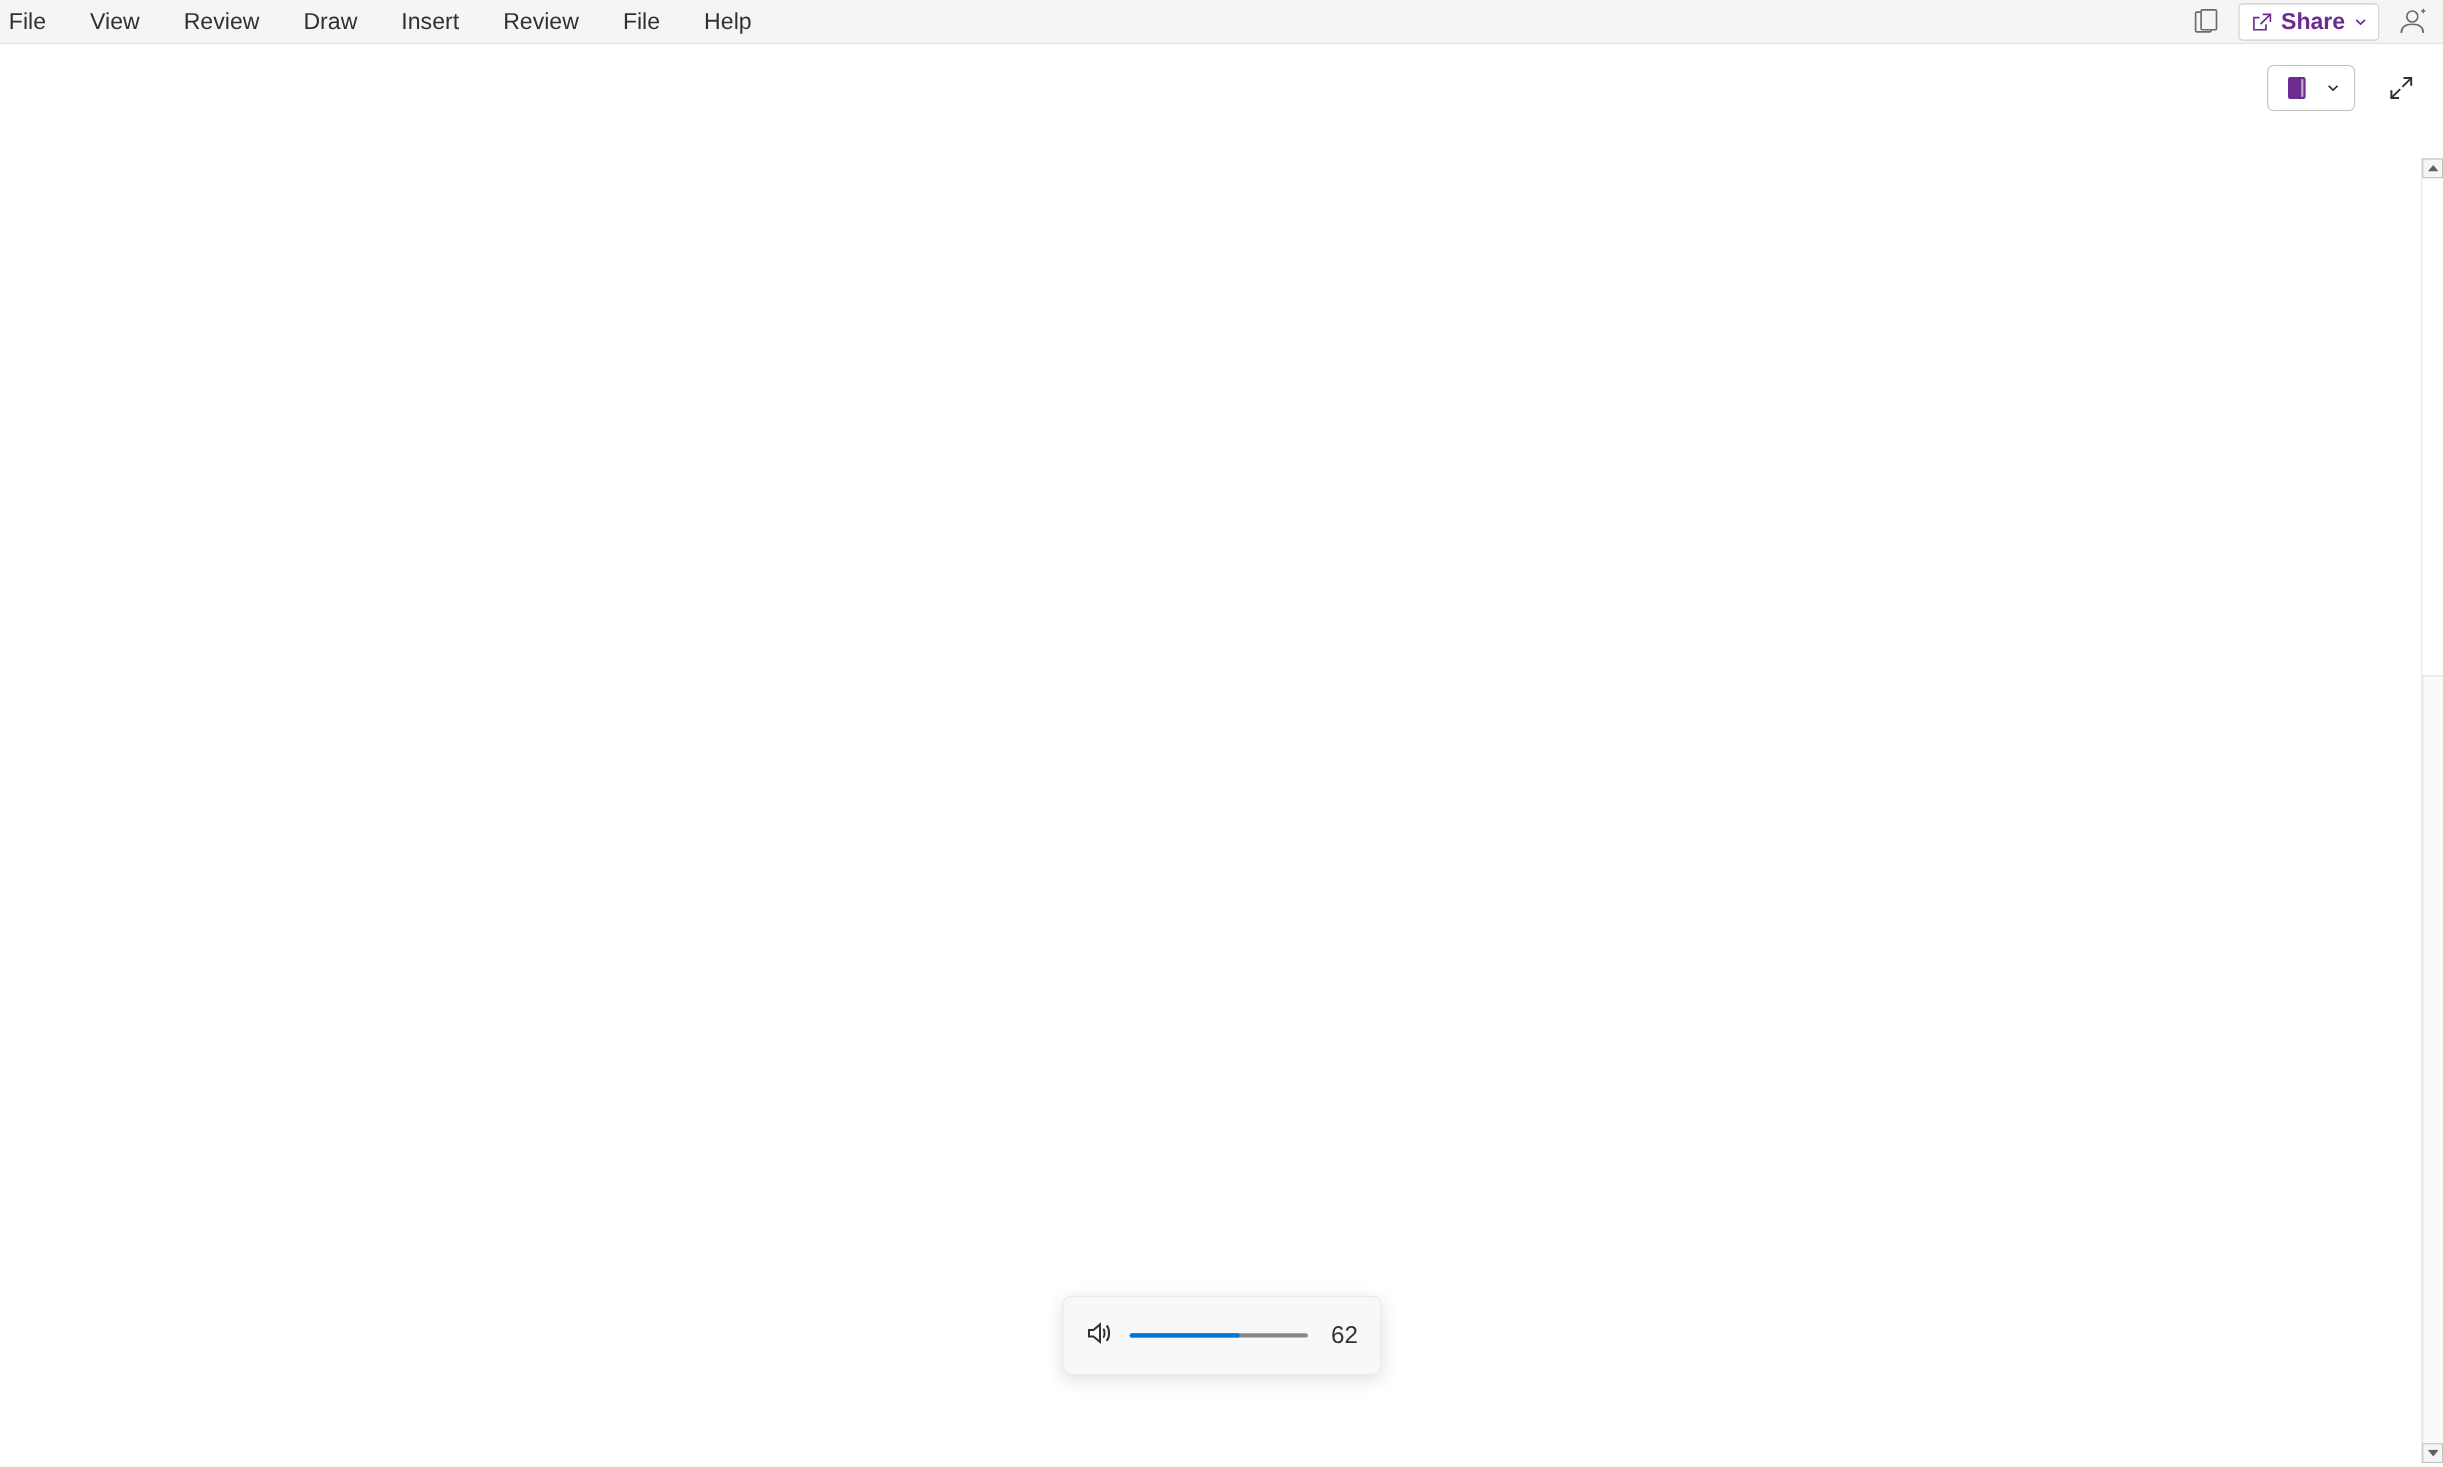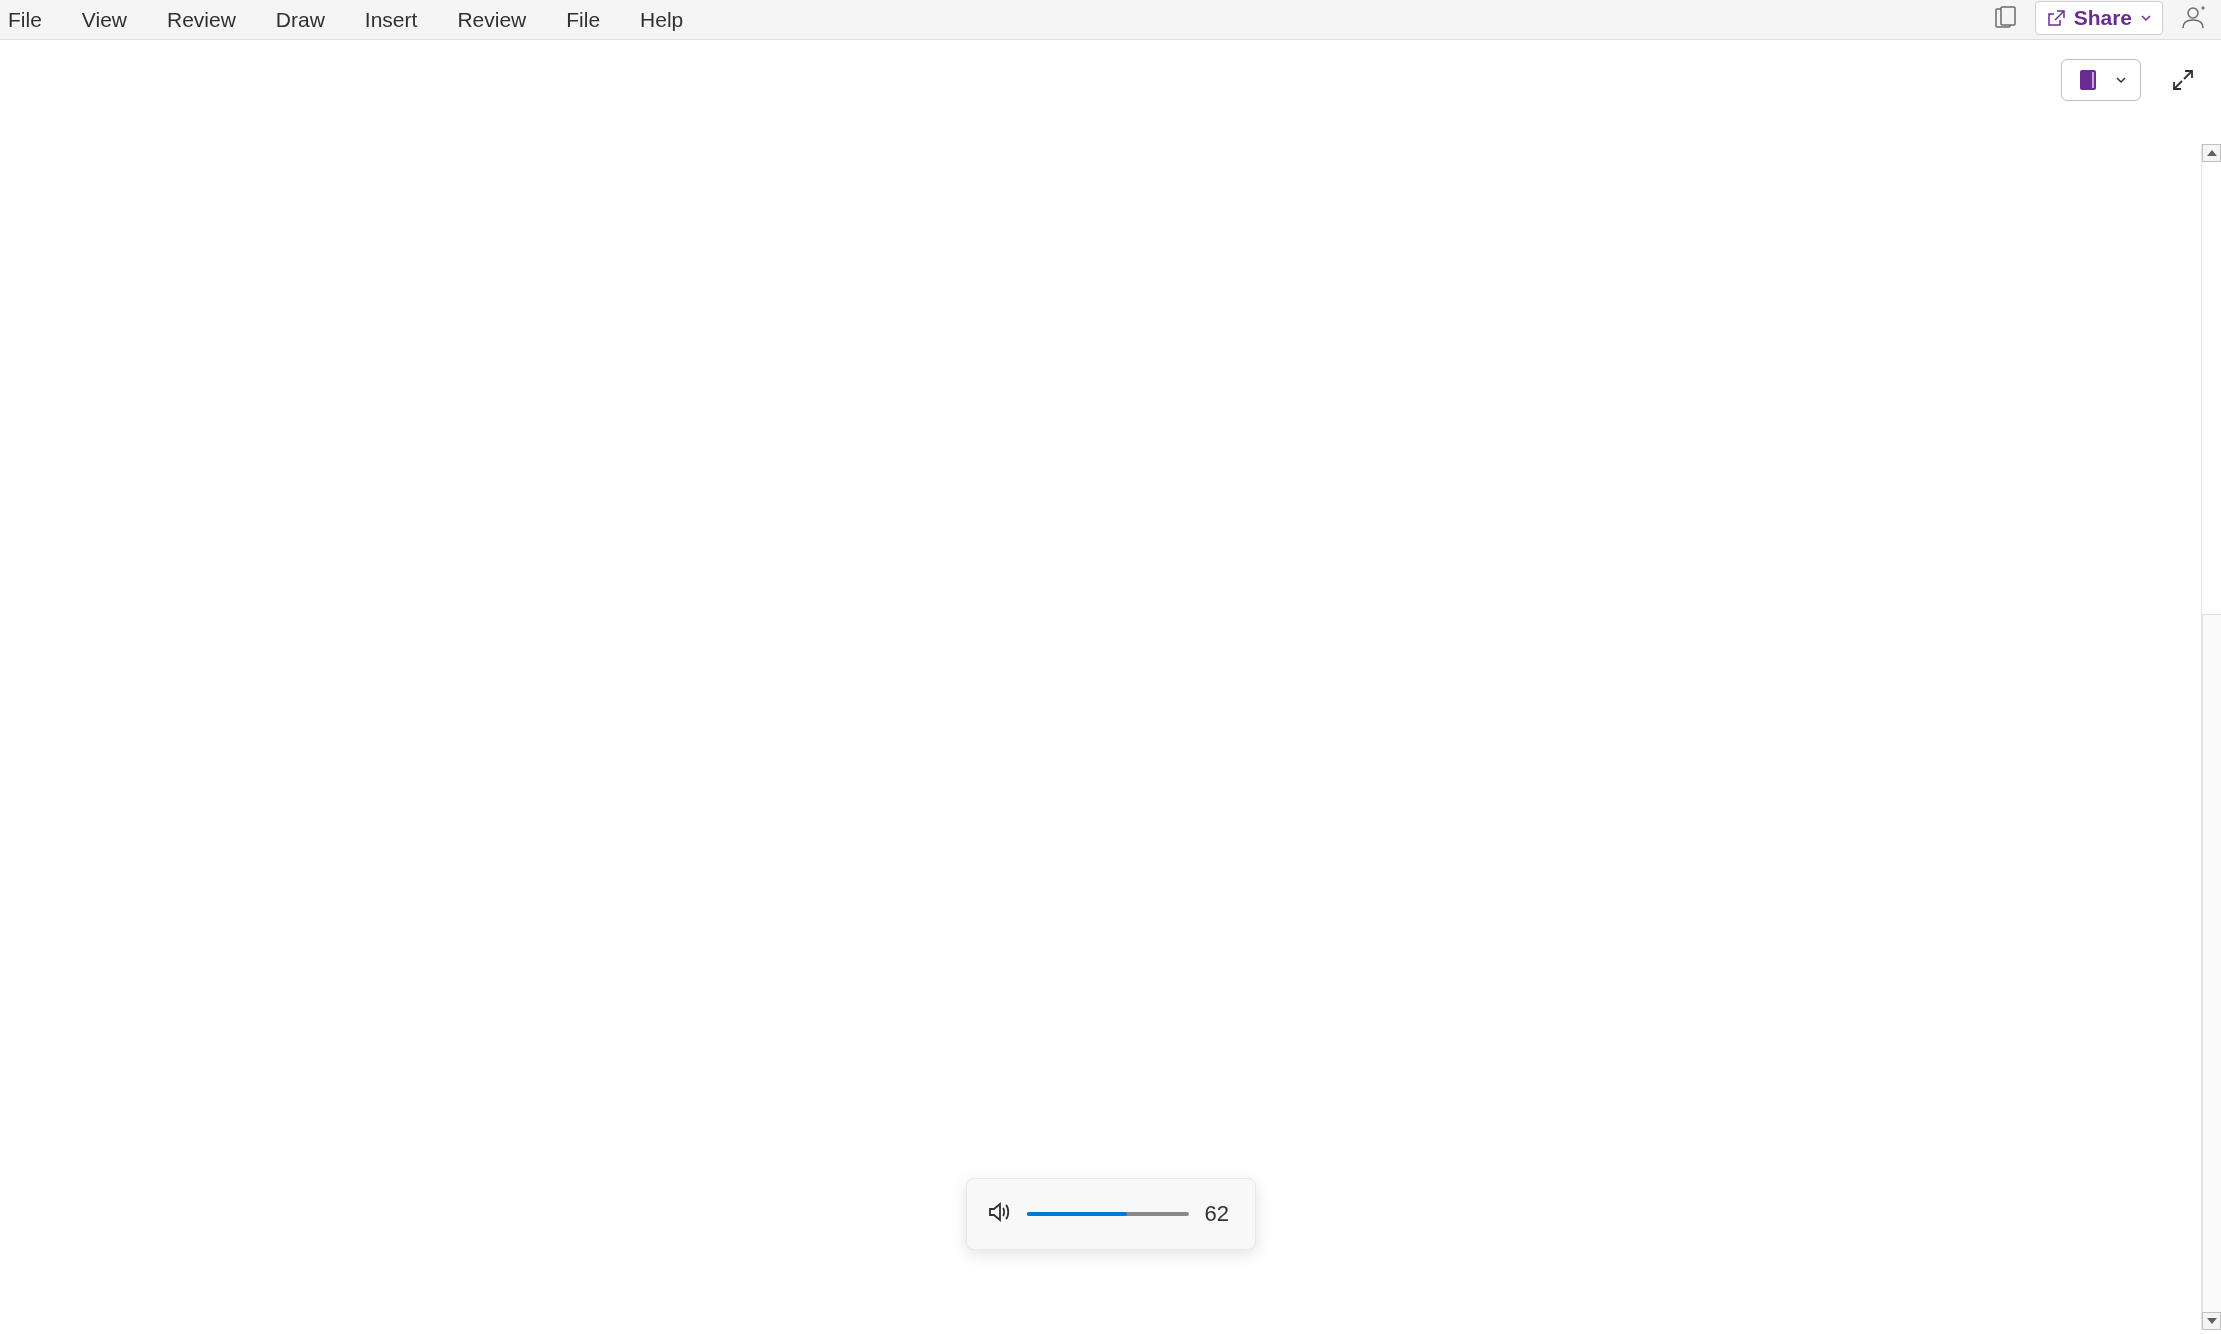--- a/index.html
+++ b/index.html
@@ -15,21 +15,21 @@
       background: #ffffff;
       position: relative;
       overflow: hidden;
     }
     
     .menu-bar {
       height: 40px;
       background: #f5f5f5;
       border-bottom: 1px solid #e0e0e0;
       display: flex;
-      align-items: flex-start;
+      align-items: center;
       justify-content: space-between;
       padding: 0 4px;
     }
     
     .menu-left {
       display: flex;
       align-items: center;
       gap: 0;
     }
     
@@ -198,20 +198,21 @@
       bottom: 0;
       background: #0078d4;
       border-radius: 2px;
     }
     
     .volume-value {
       font-size: 22px;
       color: #323130;
       flex-shrink: 0;
       min-width: 30px;
+      text-align: right;
     }
   </style>
 </head>
 <body>
 
 <div class="menu-bar">
   <div class="menu-left">
     <div class="menu-item">File</div>
     <div class="menu-item">View</div>
     <div class="menu-item">Review</div>

